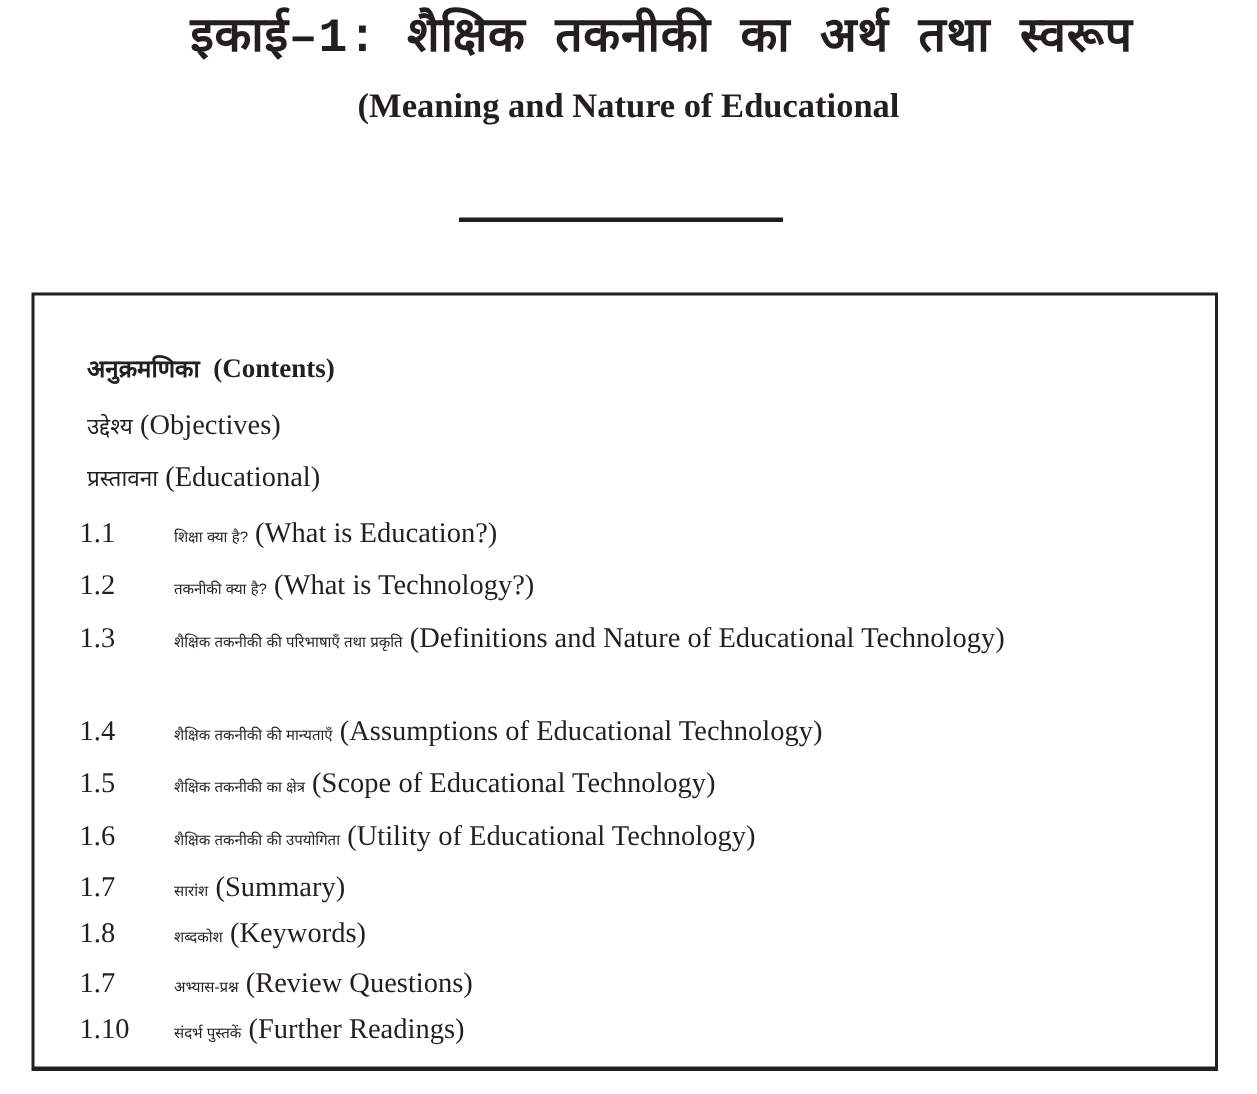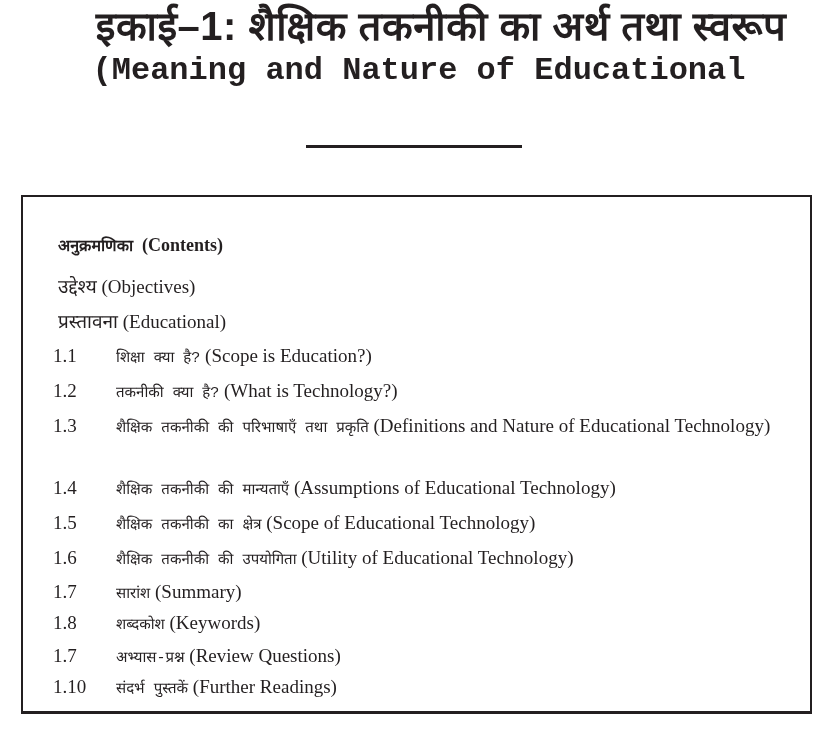--- a/index.html
+++ b/index.html
@@ -17,29 +17,29 @@
     }
     .title-block {
       position: absolute;
       left: 0;
       top: 2px;
       width: 838px;
       text-align: center;
       font-weight: bold;
     }
     .title-hindi {
-      font-family: Liberation Sans, sans-serif;
-      font-size: 40px;
+      font-family: Liberation Mono, monospace;
+      font-size: 32px;
       line-height: 48px;
       letter-spacing: 0.5px;
       padding-left: 44px;
     }
     .title-en {
-      font-family: Liberation Mono, monospace;
-      font-size: 32px;
+      font-family: Liberation Serif, serif;
+      font-size: 23px;
       line-height: 42px;
     }
     .title-rule {
       position: absolute;
       left: 306px;
       top: 145px;
       width: 216px;
       height: 3px;
       background: #231f20;
     }
@@ -72,21 +72,21 @@
     }
     .toc-line {
       position: absolute;
       left: 35px;
       font-size: 19px;
       font-family: "Liberation Serif", "DejaVu Serif", serif;
       white-space: nowrap;
     }
     .toc-line .hi {
       font-family: Liberation Serif, serif;
-      font-size: 19px;
+      font-size: 15px;
       text-align: center;
     }
     .toc-item {
       position: absolute;
       left: 30px;
       width: 760px;
       font-size: 19px;
       font-family: "Liberation Serif", "DejaVu Serif", serif;
       line-height: 29px;
     }
@@ -95,22 +95,22 @@
       left: 0;
       width: 40px;
       text-align: left;
     }
     .toc-text {
       position: absolute;
       left: 63px;
       width: 690px;
     }
     .toc-text .hi {
-      font-family: Liberation Mono, monospace;
-      font-size: 15px;
+      font-family: Liberation Sans, sans-serif;
+      font-size: 10px;
     }
   </style>
 </head>
 <body>
 
 <div class="title-block">
   <div class="title-hindi">इकाई–1: शैक्षिक तकनीकी का अर्थ तथा स्वरूप</div>
   <div class="title-en">(Meaning and Nature of Educational</div>
 </div>
 <div class="title-rule"></div>
@@ -126,21 +126,21 @@
       <span class="hi">उद्देश्य</span>
       <span>(Objectives)</span>
     </div>
     <div class="toc-line" style="top:111px;">
       <span class="hi">प्रस्तावना</span>
       <span>(Educational)</span>
     </div>
 
     <div class="toc-item" style="top:144px;">
       <span class="toc-num">1.1</span>
-      <span class="toc-text"><span class="hi">शिक्षा क्या है?</span> <span>(Scope is Education?)</span></span>
+      <span class="toc-text"><span class="hi">शिक्षा क्या है?</span> <span>(What is Education?)</span></span>
     </div>
     <div class="toc-item" style="top:179px;">
       <span class="toc-num">1.2</span>
       <span class="toc-text"><span class="hi">तकनीकी क्या है?</span> <span>(What is Technology?)</span></span>
     </div>
     <div class="toc-item" style="top:214px;">
       <span class="toc-num">1.3</span>
       <span class="toc-text"><span class="hi">शैक्षिक तकनीकी की परिभाषाएँ तथा प्रकृति</span> <span>(Definitions and Nature of Educational Technology)</span></span>
     </div>
     <div class="toc-item" style="top:276px;">

